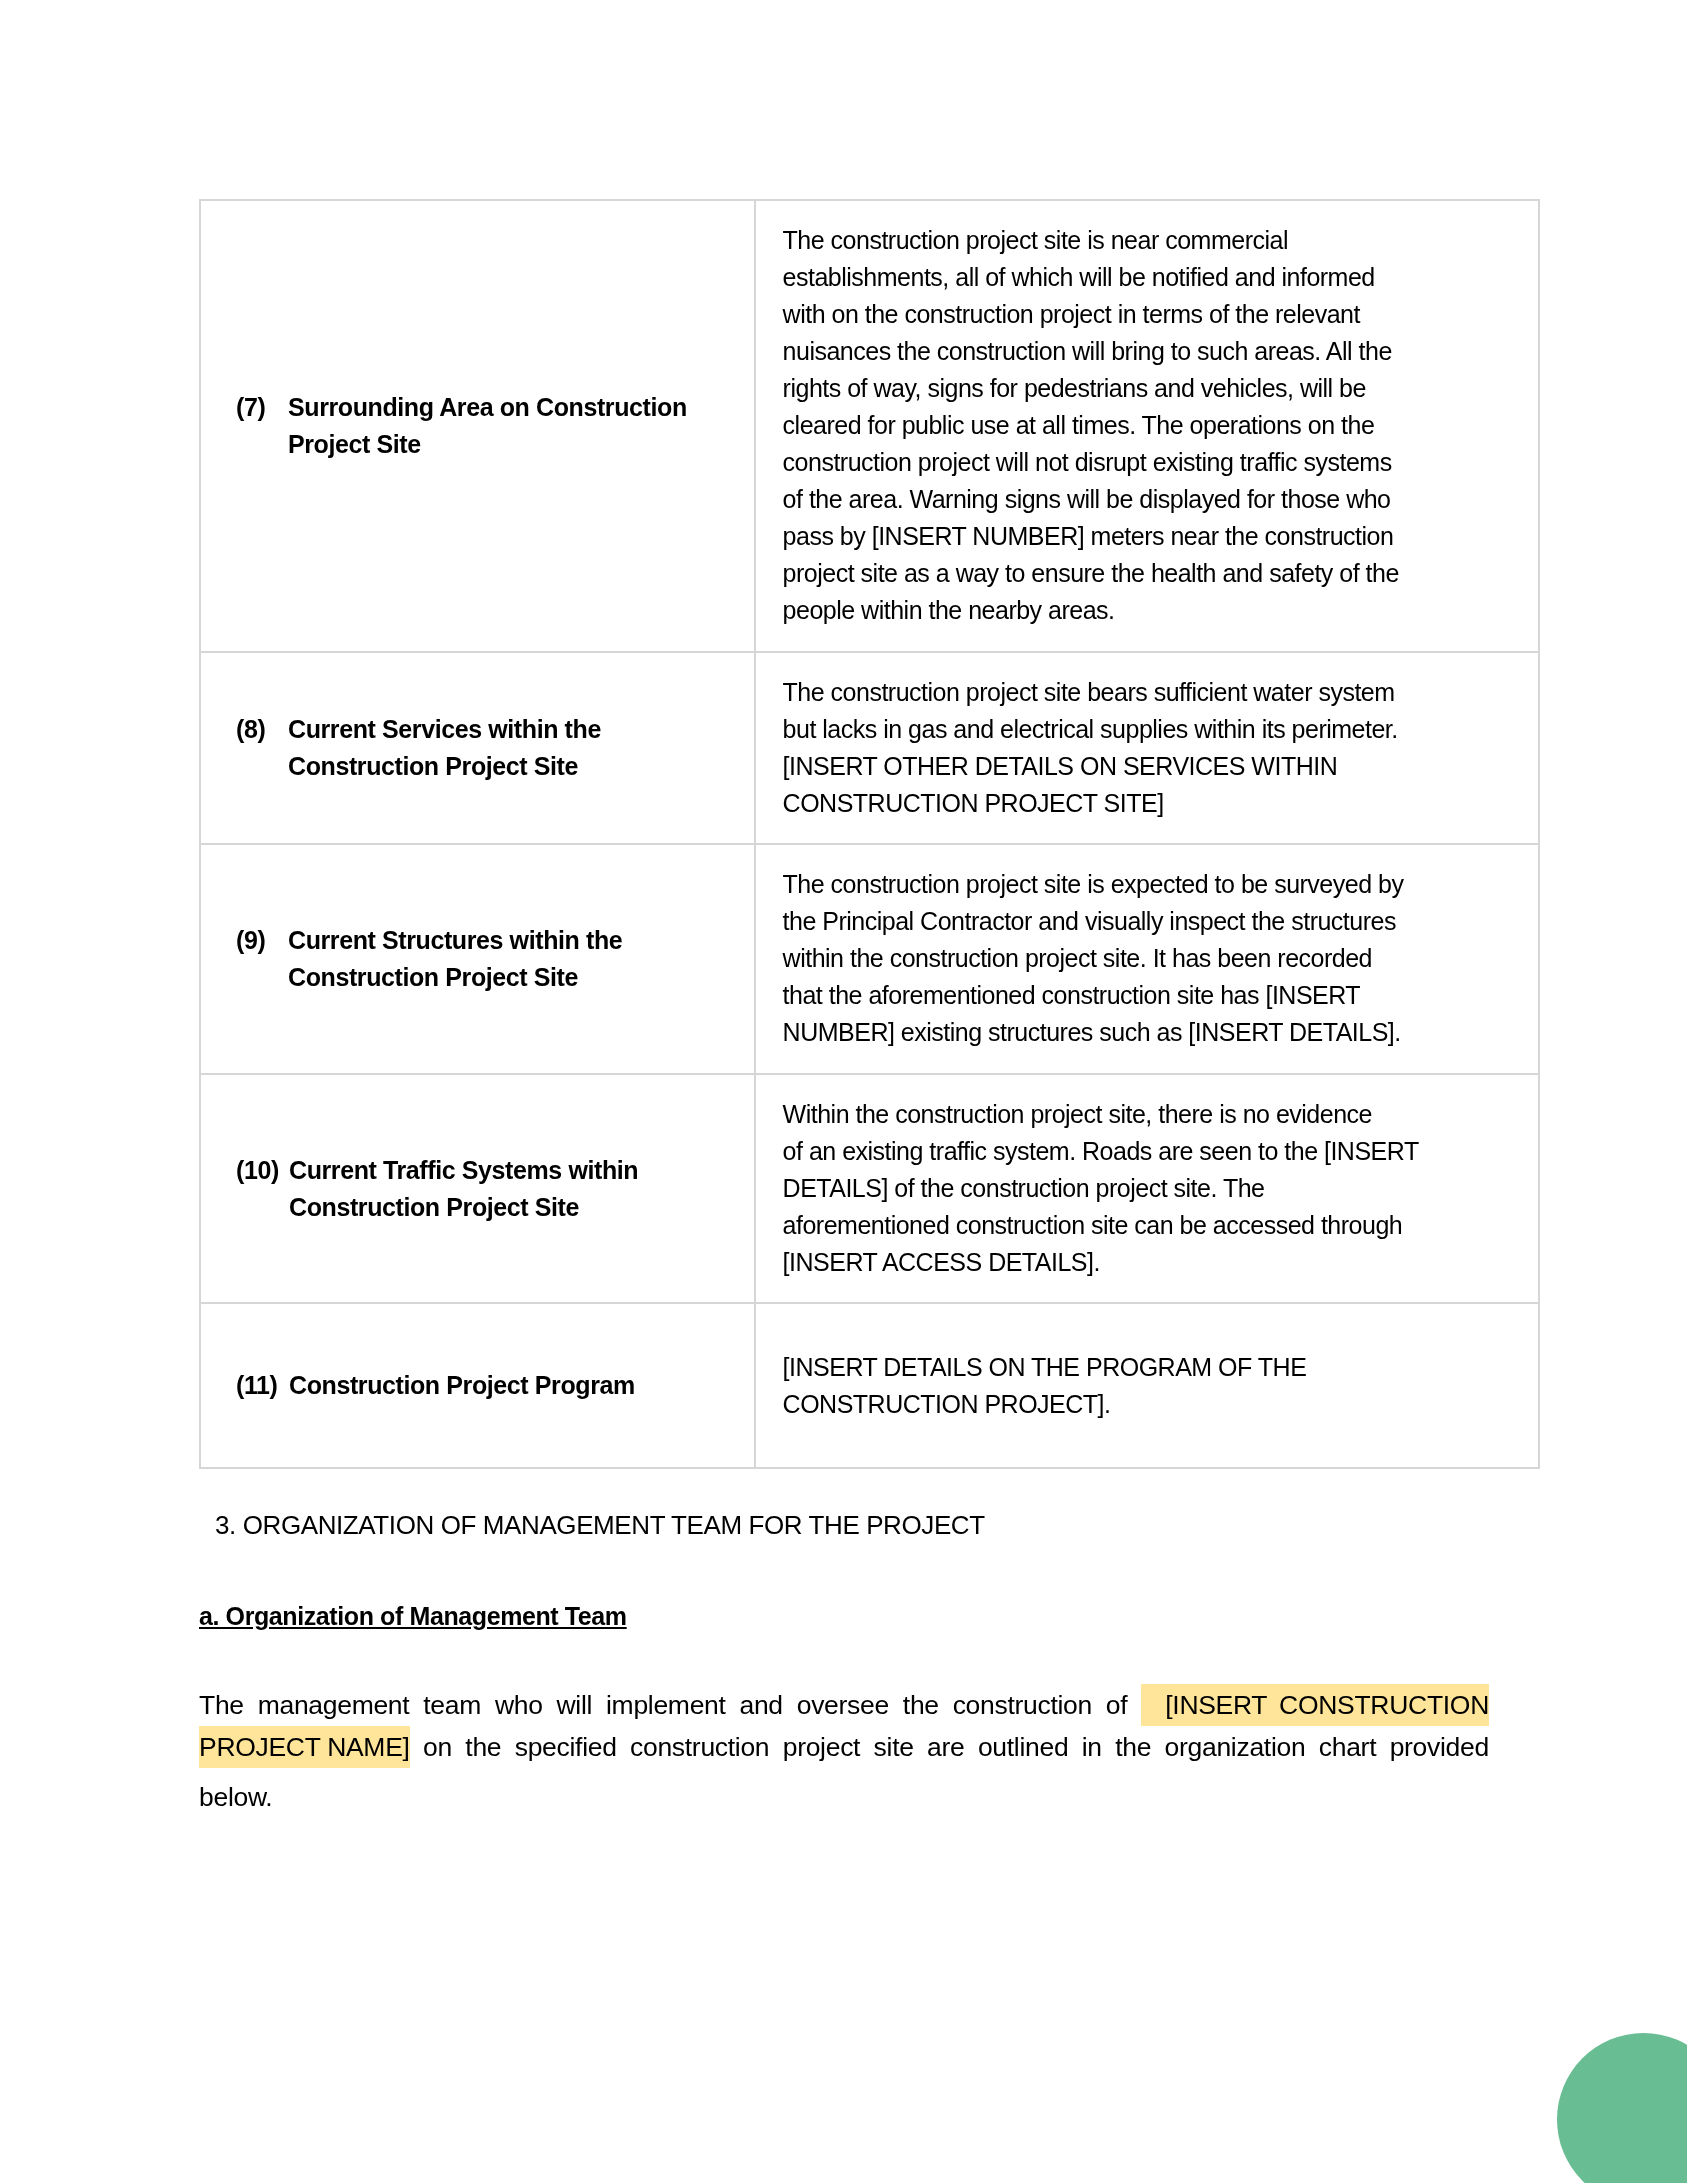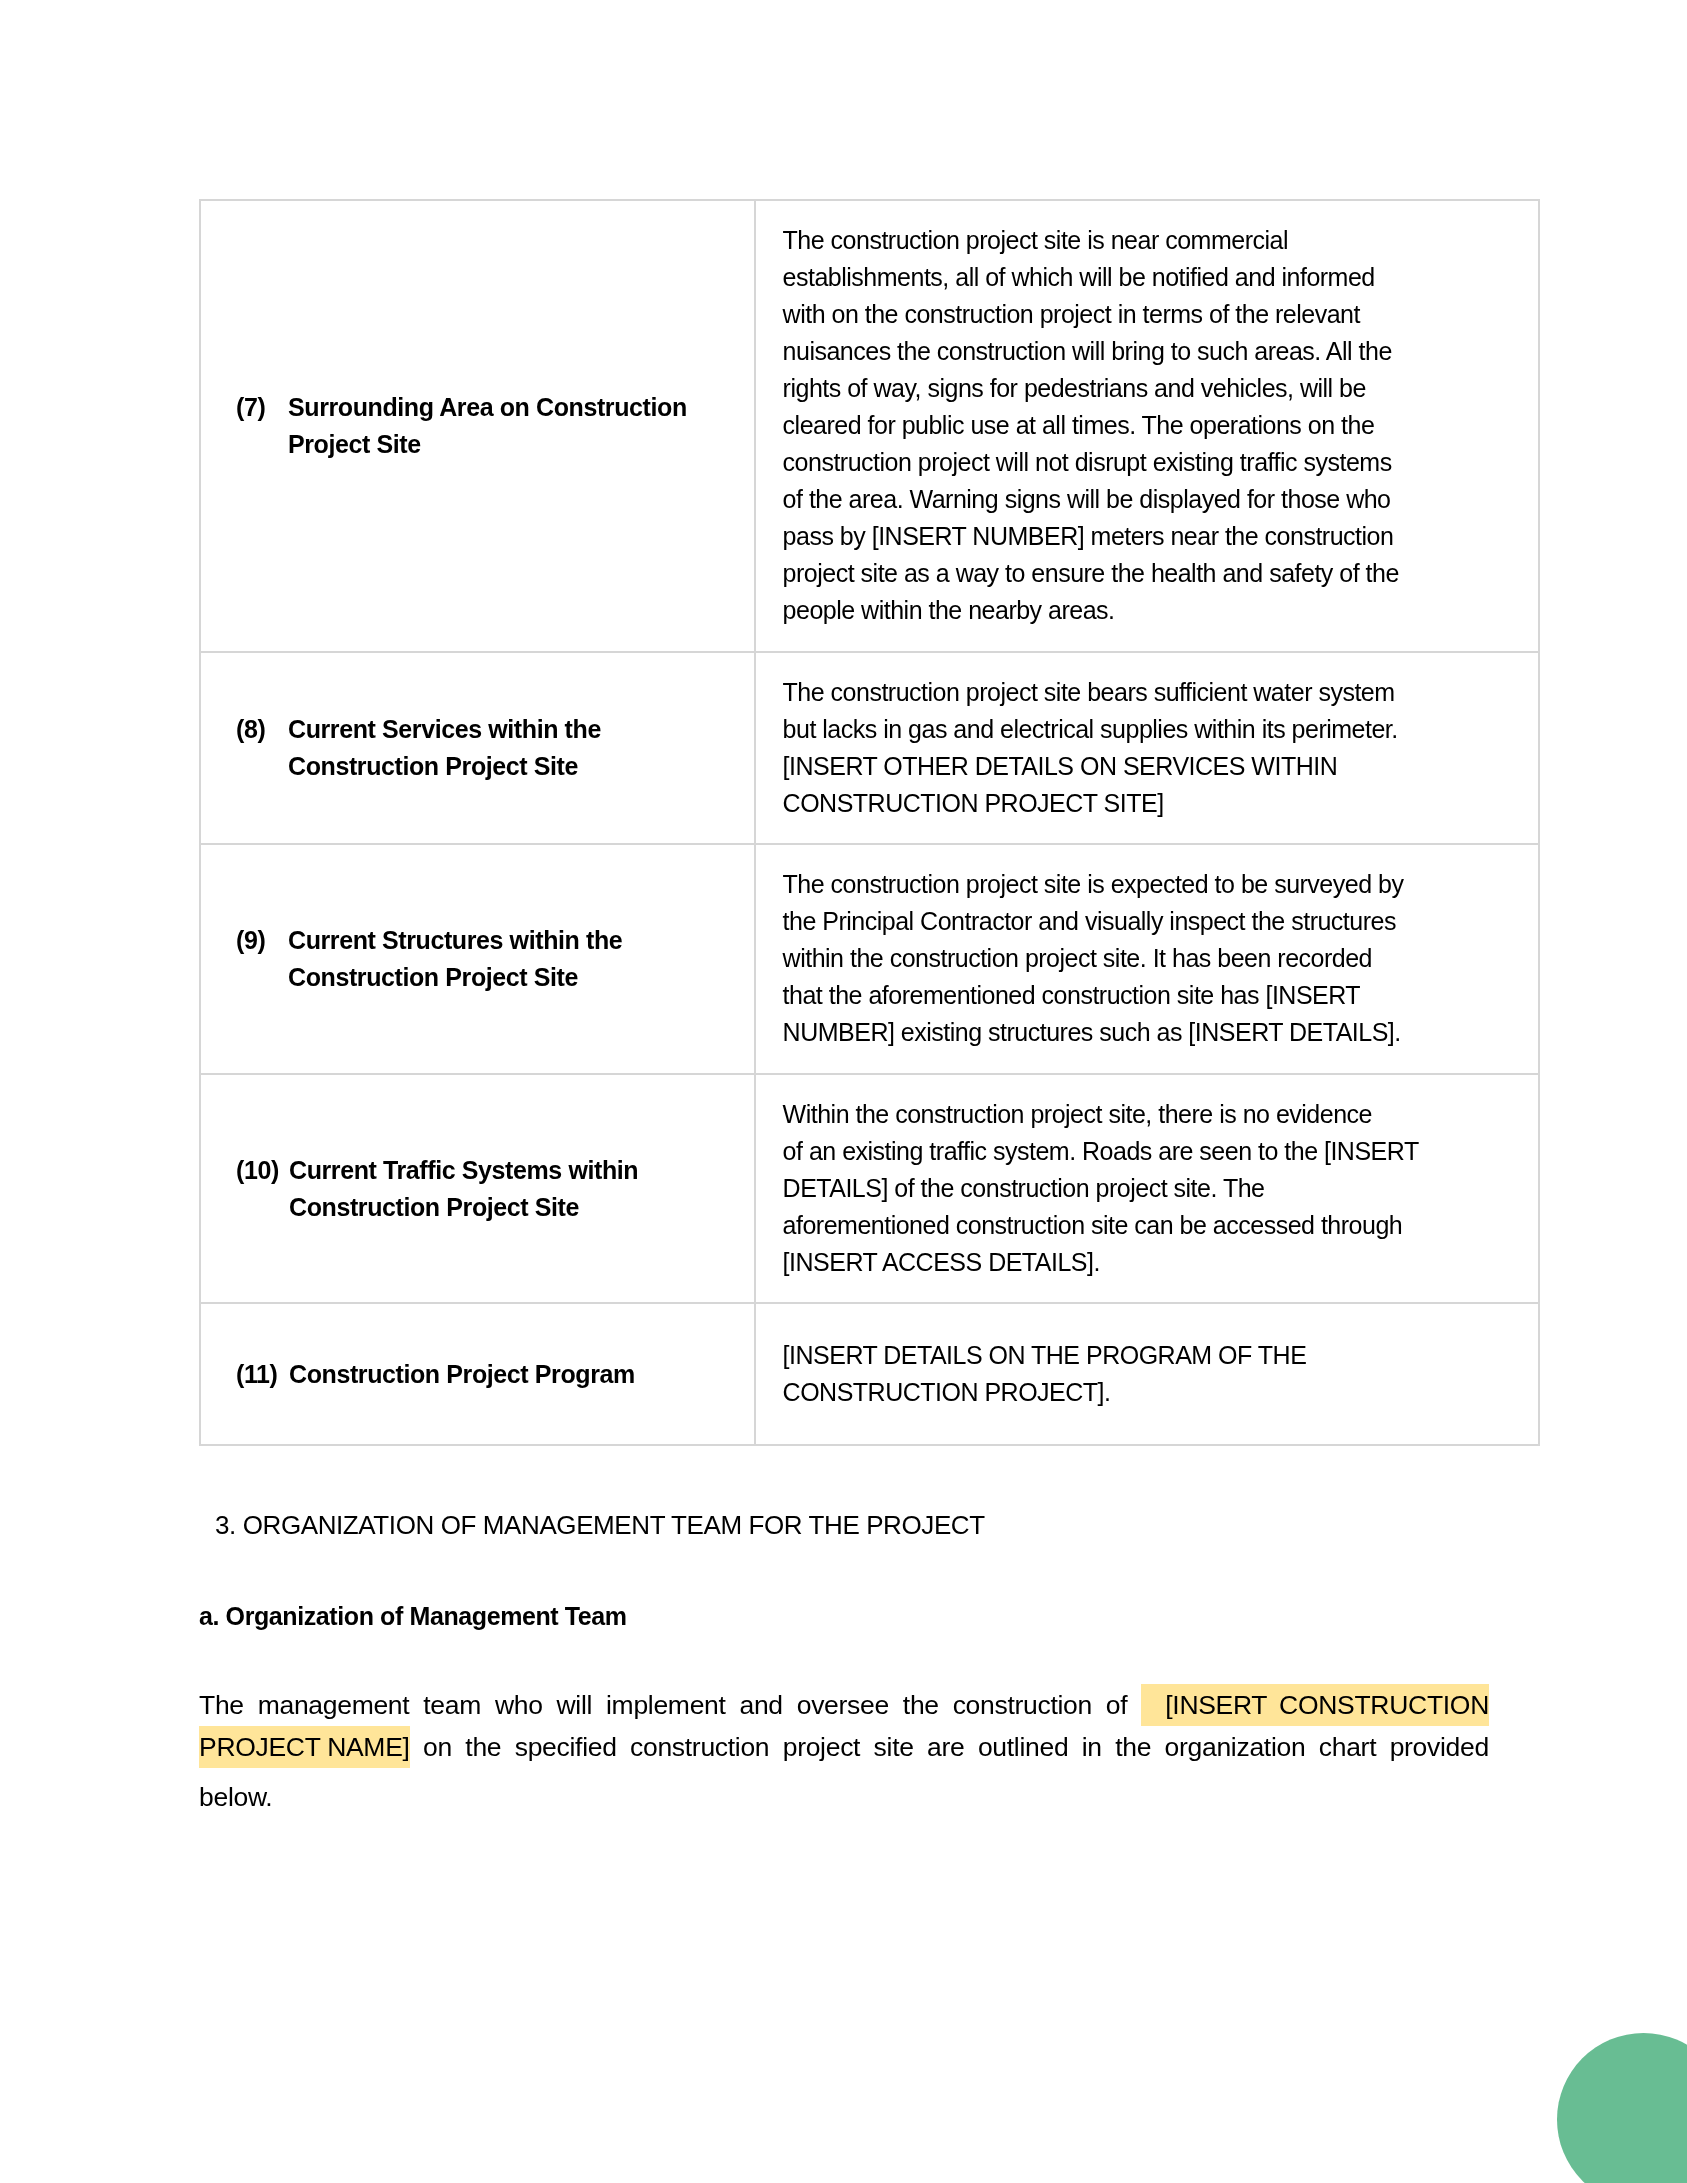--- a/index.html
+++ b/index.html
@@ -14,21 +14,21 @@
   .lbl-wrap { display: flex; padding-left: 23px; padding-right: 13.2px; font-weight: bold;
               font-size: 25px; line-height: 37px; letter-spacing: -0.4px; }
   .lbl-num { width: 52px; flex: 0 0 52px; }
   .lbl-num.wide { width: 53px; flex: 0 0 53px; }
   .lbl-text { flex: 1; }
   .val-wrap { padding: 9.3px 12px 9.3px 14.6px; font-size: 25px; line-height: 37px; letter-spacing: -0.5px; }
   .val-wrap .ln { display: block; white-space: nowrap; }
   .h1 { position: absolute; left: 199px; top: 1510px; font-weight: normal; font-size: 26px;
         letter-spacing: -0.4px; white-space: nowrap; margin-left: 16px; }
   .h2 { position: absolute; left: 199px; top: 1602px; font-weight: bold; font-size: 25px;
-        letter-spacing: -0.4px; white-space: nowrap; }
+        letter-spacing: -0.4px; white-space: nowrap; text-decoration: underline; }
   .para { position: absolute; left: 199px; top: 1684px; width: 1290px; font-size: 26.5px;
           line-height: 42px; letter-spacing: -0.3px; }
   .para .ln { display: flex; justify-content: space-between; white-space: nowrap; }
   .para .ln.last { display: block; margin-top: 8px; }
   .hl { background: #ffe599; }
   .circle { position: absolute; left: 1557px; top: 2033px; width: 173px; height: 173px;
             border-radius: 50%; background: #68bd93; }
 </style>
 </head>
 <body>
@@ -119,21 +119,21 @@
           <div class="val-wrap">
             <span class="ln">Within the construction project site, there is no evidence</span>
             <span class="ln">of an existing traffic system. Roads are seen to the [INSERT</span>
             <span class="ln">DETAILS] of the construction project site. The</span>
             <span class="ln">aforementioned construction site can be accessed through</span>
             <span class="ln">[INSERT ACCESS DETAILS].</span>
           </div>
         </td>
       </tr>
 
-      <tr style="height:142px">
+      <tr style="height:165px">
         <td class="lbl">
           <div class="lbl-wrap">
             <span class="lbl-num wide">(11)</span>
             <span class="lbl-text">
               <span style="display:block">Construction Project Program</span>
             </span>
           </div>
         </td>
         <td class="val">
           <div class="val-wrap">

